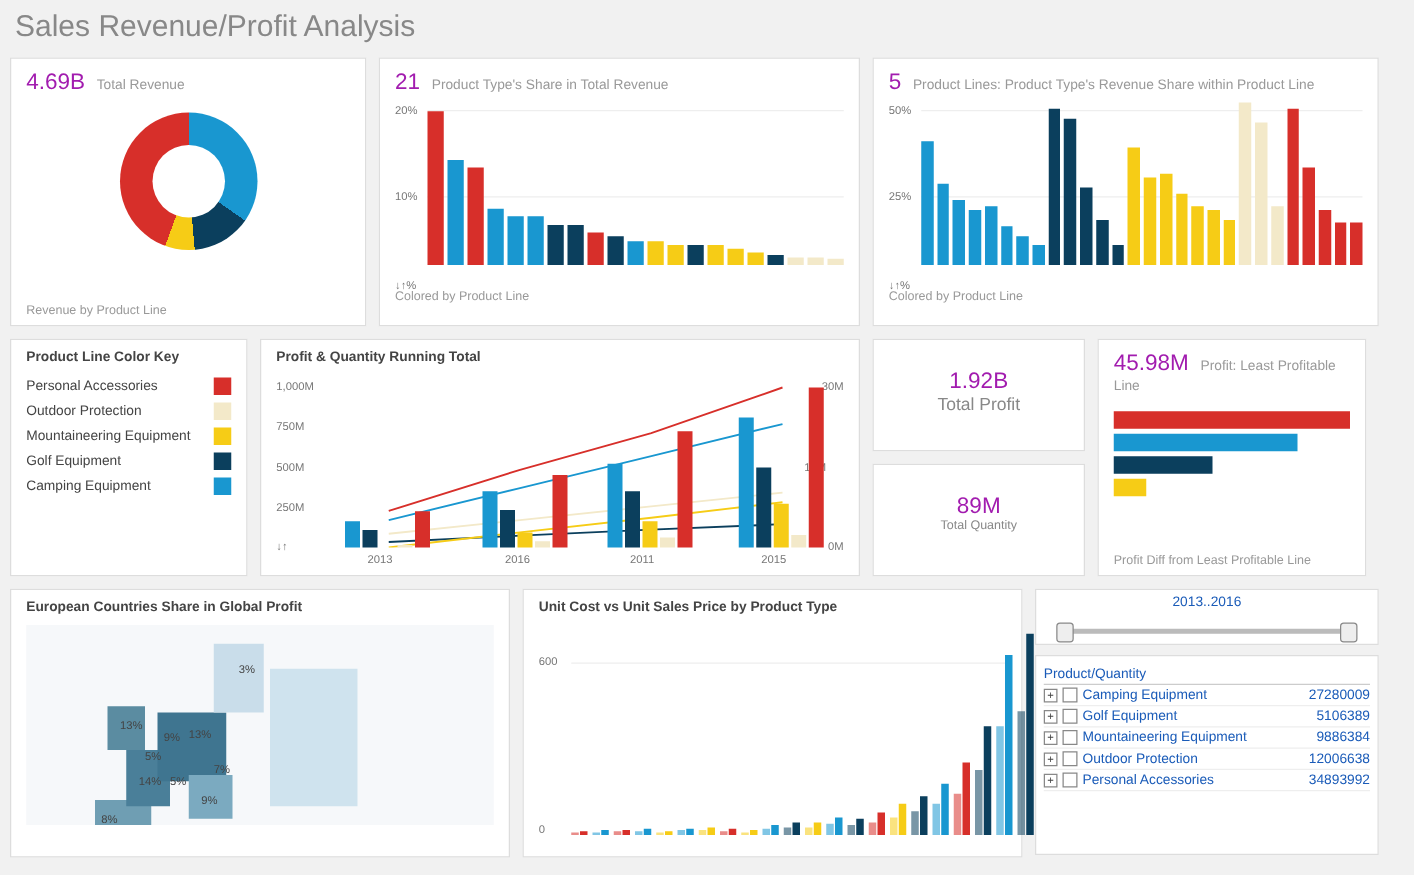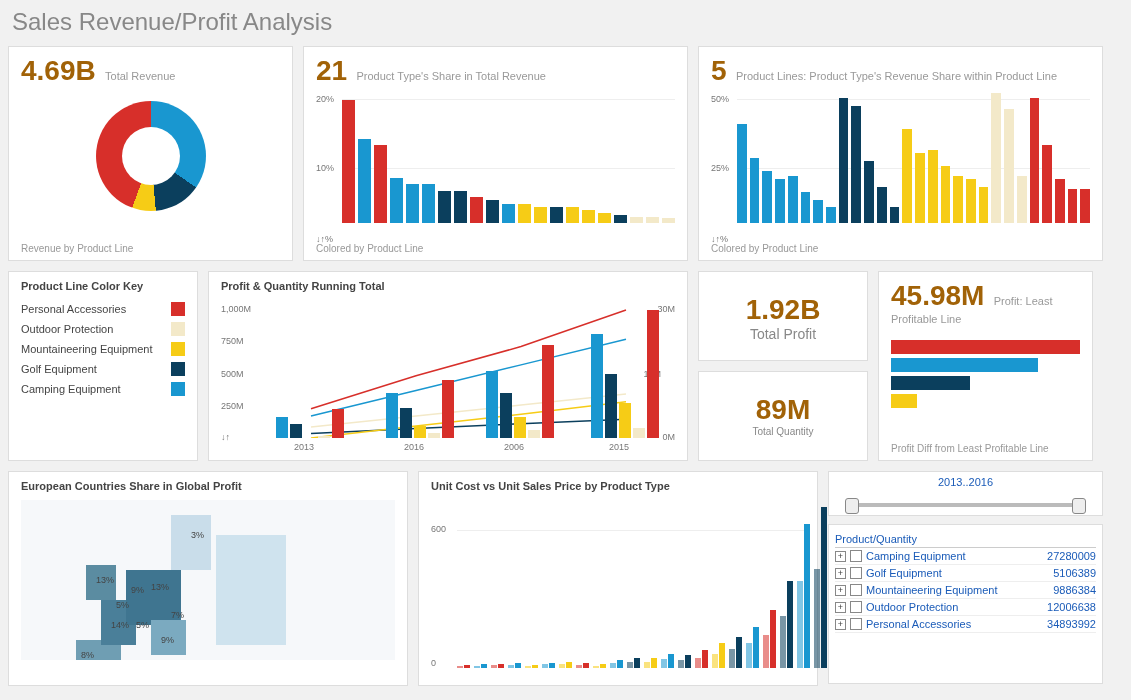--- a/index.html
+++ b/index.html
@@ -1,20 +1,20 @@
 <!DOCTYPE html>
 <html><head>
 <meta charset="utf-8">
 <style>
   html,body{margin:0;padding:0;background:#f1f1f1;font-family:Arial,Helvetica,sans-serif;color:#444;font-size:12px}
   .wrap{width:1131px;height:700px;position:relative;padding:8px;box-sizing:border-box}
   h1{font-size:24px;font-weight:400;color:#888;margin:0 0 10px 4px}
   .row{display:flex;gap:10px;margin-bottom:10px}
   .card{background:#fff;border:1px solid #ddd;padding:8px 12px 8px 12px;box-sizing:border-box;position:relative}
-  .kpi-big{font-size:28px;font-weight:700;color:#a16207}
+  .kpi-big{font-size:18px;font-weight:400;color:#a21caf}
   .kpi-label{font-size:11px;color:#999;margin-left:6px}
   .footer-label{font-size:10px;color:#999;position:absolute;bottom:6px;left:12px}
   .chart-area{position:relative}
   
   .donut{width:110px;height:110px;border-radius:50%;margin:14px auto 0 auto;
     background:conic-gradient(#1997d0 0 125deg,#0b3f5d 125deg 175deg,#f6cc16 175deg 200deg,#d72f2a 200deg 360deg)}
   .donut::after{content:'';position:absolute;width:58px;height:58px;background:#fff;border-radius:50%;left:50%;top:50%;transform:translate(-50%,-50%)}
   .donut-wrap{position:relative;width:110px;height:110px;margin:14px auto 0 auto}
   
   .bars{display:flex;align-items:flex-end;height:130px;gap:3px;position:relative;margin-left:26px;margin-top:6px}
@@ -224,21 +224,21 @@
             <div class="bar" style="height: 5.23636px; background: rgb(243, 233, 201);"></div>
             <div class="bar" style="height: 58.1818px; background: rgb(215, 47, 42);"></div>
             <div class="xlbl" style="left: 18px;">2016</div>
           </div>
           <div class="group" style="left: 225px;">
             <div class="bar" style="height: 67.4909px; background: rgb(25, 151, 208);"></div>
             <div class="bar" style="height: 45.3818px; background: rgb(11, 63, 93);"></div>
             <div class="bar" style="height: 20.9455px; background: rgb(246, 204, 22);"></div>
             <div class="bar" style="height: 8.14545px; background: rgb(243, 233, 201);"></div>
             <div class="bar" style="height: 93.0909px; background: rgb(215, 47, 42);"></div>
-            <div class="xlbl" style="left: 18px;">2006</div>
+            <div class="xlbl" style="left: 18px;">2011</div>
           </div>
           <div class="group" style="left: 330px;">
             <div class="bar" style="height: 103.564px; background: rgb(25, 151, 208);"></div>
             <div class="bar" style="height: 64px; background: rgb(11, 63, 93);"></div>
             <div class="bar" style="height: 34.9091px; background: rgb(246, 204, 22);"></div>
             <div class="bar" style="height: 9.89091px; background: rgb(243, 233, 201);"></div>
             <div class="bar" style="height: 128px; background: rgb(215, 47, 42);"></div>
             <div class="xlbl" style="left: 18px;">2015</div>
           </div>
         </div>

